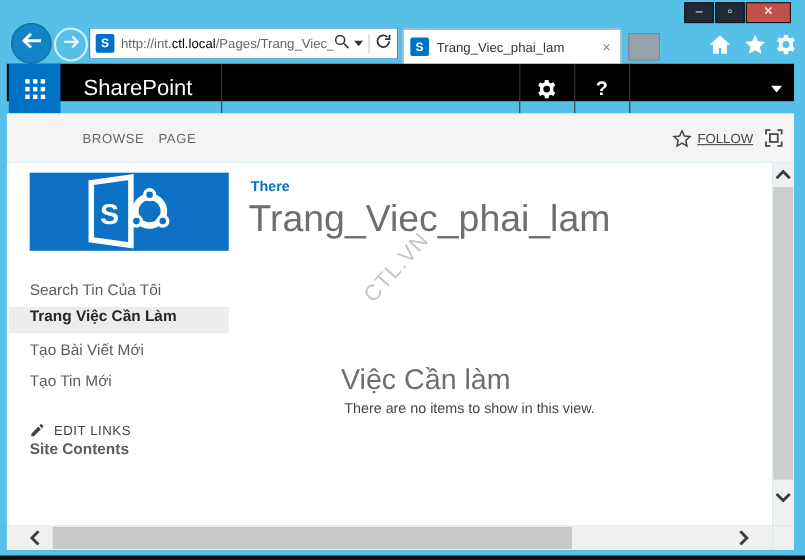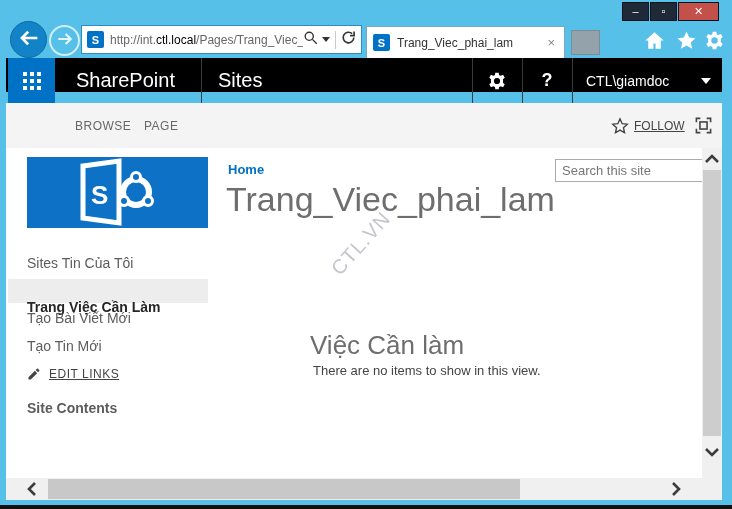--- a/index.html
+++ b/index.html
@@ -160,32 +160,30 @@
           <span></span>
           <span></span>
           <span></span>
           <span></span>
           <span></span>
           <span></span>
       </span>
     </div>
     <div class="brand" style="left:70px;">SharePoint</div>
     <div class="sbar-div" style="left:195px;"></div>
-    <div class="brand" style="left:212px;">Sites</div>
 
     <div class="sbar-div" style="left:466px;"></div>
     <div class="sbar-icon" style="left:466px;width:50px;">
       <svg width="20" height="20" viewBox="0 0 24 24" fill="#fff">
           <path fill-rule="evenodd" d="M10 2h4l.6 3a7.3 7.3 0 0 1 2 .8l2.7-1.3 2 3.5-2.2 1.9c.1.7.2 1.4.2 2.1s-.1 1.4-.2 2.1l2.2 1.9-2 3.5-2.7-1.3a7.3 7.3 0 0 1-2 .8l-.6 3h-4l-.6-3a7.3 7.3 0 0 1-2-.8l-2.7 1.3-2-3.5 2.2-1.9A9 9 0 0 1 4.7 12c0-.7.1-1.4.2-2.1L2.7 8l2-3.5L7.4 5.8a7.3 7.3 0 0 1 2-.8zM12 8.3A3.7 3.7 0 1 0 12 15.7 3.7 3.7 0 0 0 12 8.3z"></path>
         </svg>
     </div>
     <div class="sbar-div" style="left:516px;"></div>
     <div class="sbar-icon" style="left:516px;width:50px;font-size:18px;font-weight:bold;">?</div>
     <div class="sbar-div" style="left:566px;"></div>
-    <div class="sbar-icon" style="left:580px;width:100px;font-size:14px;justify-content:flex-start;">CTL\giamdoc</div>
     <div class="sbar-icon" style="left:690px;width:20px;">
       <span class="user-caret"></span>
     </div>
   </div>
 
   <div class="ribbon">
     <div class="ribbon-tab" style="left:24px;">BROWSE</div>
     <div class="ribbon-tab" style="left:93px;">PAGE</div>
 
     <div class="ribbon-right" style="left:605px;text-decoration:underline;">
@@ -210,44 +208,43 @@
       <svg width="181" height="71" viewBox="0 0 181 71">
         <polygon points="56,9 92,4 92,66 56,61" fill="none" stroke="#fff" stroke-width="5"></polygon>
         <text x="64" y="47" fill="#fff" font-size="26" font-weight="bold" font-family="Liberation Sans, sans-serif">S</text>
         <circle cx="109" cy="35" r="13" fill="none" stroke="#fff" stroke-width="6"></circle>
         <circle cx="109" cy="20" r="4.5" fill="#0d72c6" stroke="#fff" stroke-width="3"></circle>
         <circle cx="97" cy="44" r="4.5" fill="#0d72c6" stroke="#fff" stroke-width="3"></circle>
         <circle cx="121" cy="44" r="4.5" fill="#0d72c6" stroke="#fff" stroke-width="3"></circle>
       </svg>
     </div>
 
-    <div class="navitem" style="top:107px;">Sites Tin Của Tôi</div>
+    <div class="navitem" style="top:107px;">Search Tin Của Tôi</div>
     <div class="navitem sel-bg" style="top:131px;">
-      <span class="navitem sel-label" style="position:static;display:inline-block;padding:20px 0 0 19px;">Trang Việc Cần Làm</span>
+      <span class="navitem sel-label" style="position:static;display:inline-block;padding:0 0 0 19px;">Trang Việc Cần Làm</span>
     </div>
     <div class="navitem" style="top:162px;">Tạo Bài Viết Mới</div>
     <div class="navitem" style="top:190px;">Tạo Tin Mới</div>
 
-    <div class="editlinks" style="top:219px;text-decoration:underline;">
+    <div class="editlinks" style="top:236px;">
       <span style="margin-right:8px;display:flex;">
         <svg width="14" height="14" viewBox="0 0 24 24" fill="#444">
             <path d="M2.5 17.5L13.5 6.5l4 4L6.5 21.5H2.5zM15 5l2-2c.5-.5 1.2-.5 1.7 0l2.3 2.3c.5.5.5 1.2 0 1.7l-2 2z"></path>
           </svg>
       </span>
       <span>EDIT LINKS</span>
     </div>
     <div class="navitem" style="top:252px;font-weight:bold;">Site Contents</div>
 
-    <div class="breadcrumb">Home</div>
+    <div class="breadcrumb">There</div>
     <div class="pagetitle">Trang_Viec_phai_lam</div>
     <div class="watermark">CTL.VN</div>
     <div class="sectiontitle">Việc Cần làm</div>
     <div class="emptymsg">There are no items to show in this view.</div>
 
-    <input class="searchbox" type="text" placeholder="Search this site" style="">
   </div>
 
   <div class="vscroll">
     <div class="sb-arrow" style="left:0;top:3px;width:20px;height:16px;">
       <svg width="14" height="10" viewBox="0 0 14 10">
           <path d="M1 8l6-6 6 6" fill="none" stroke="#3c3c3c" stroke-width="2.6"></path>
         </svg>
     </div>
     <div class="vthumb"></div>
     <div class="sb-arrow" style="left:0;top:296px;width:20px;height:16px;">

